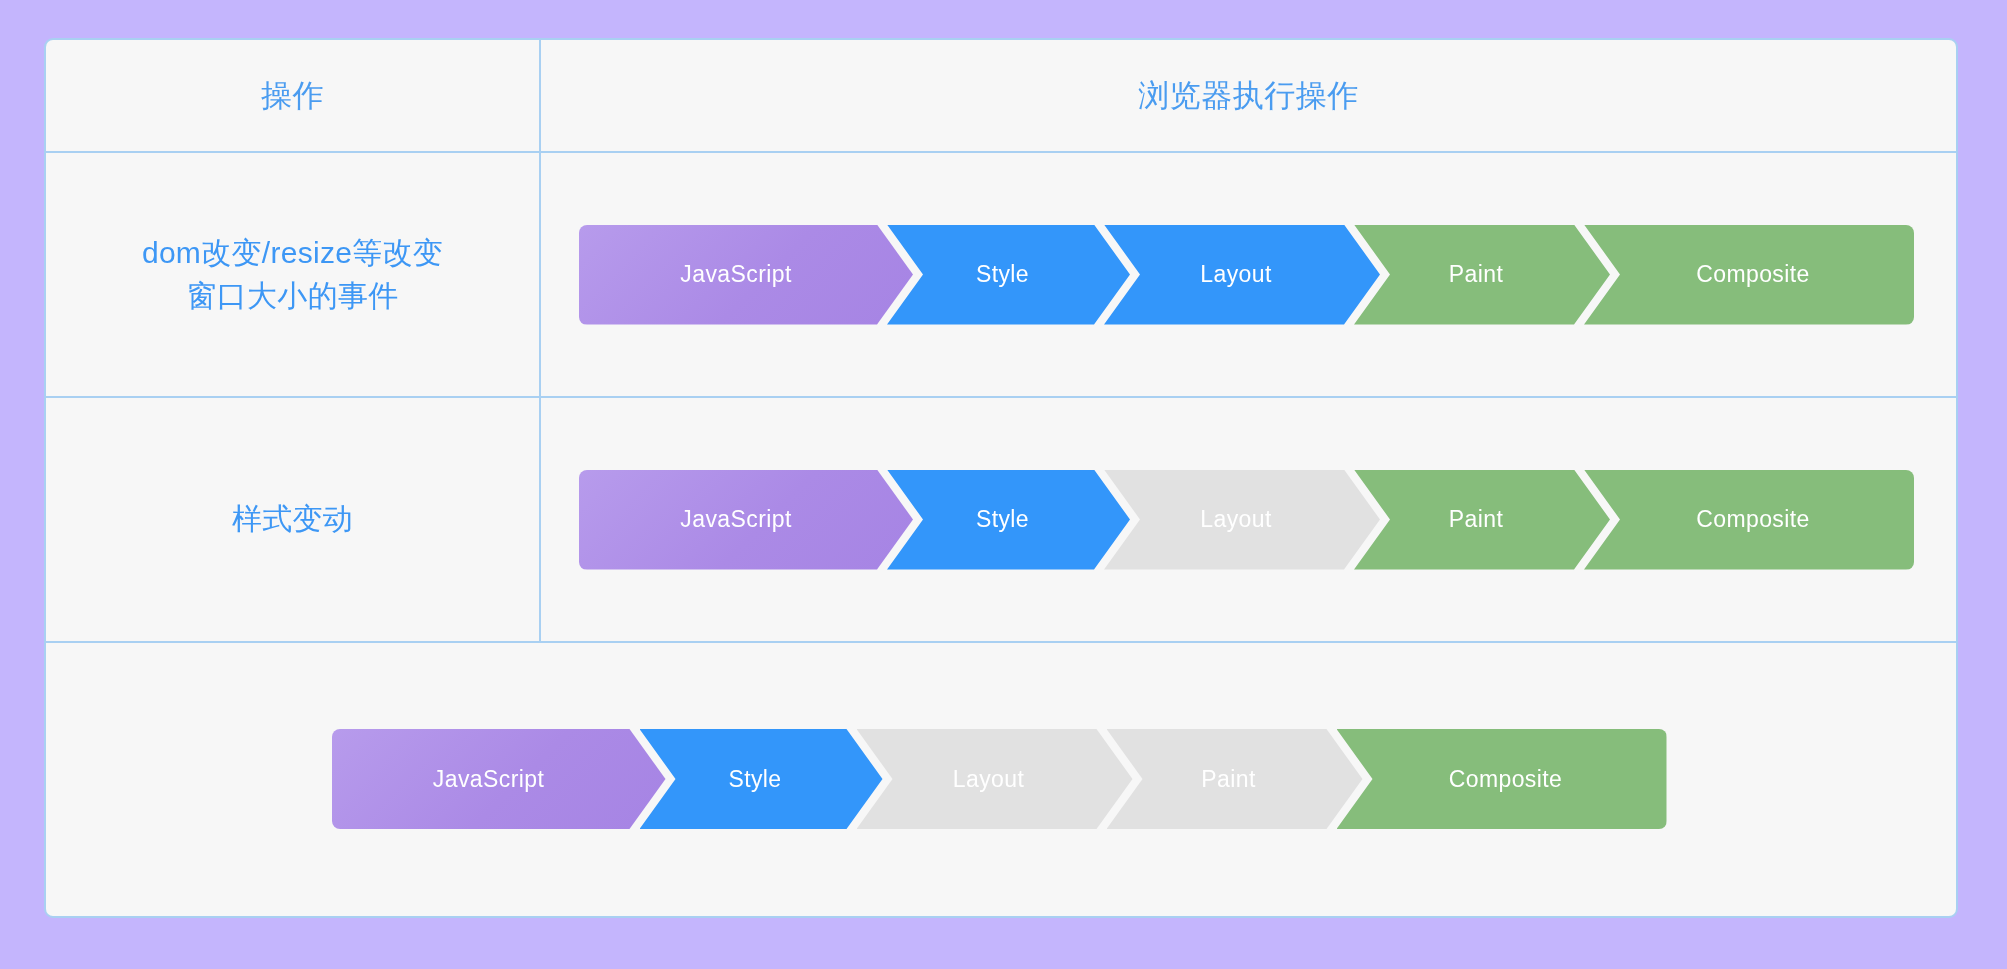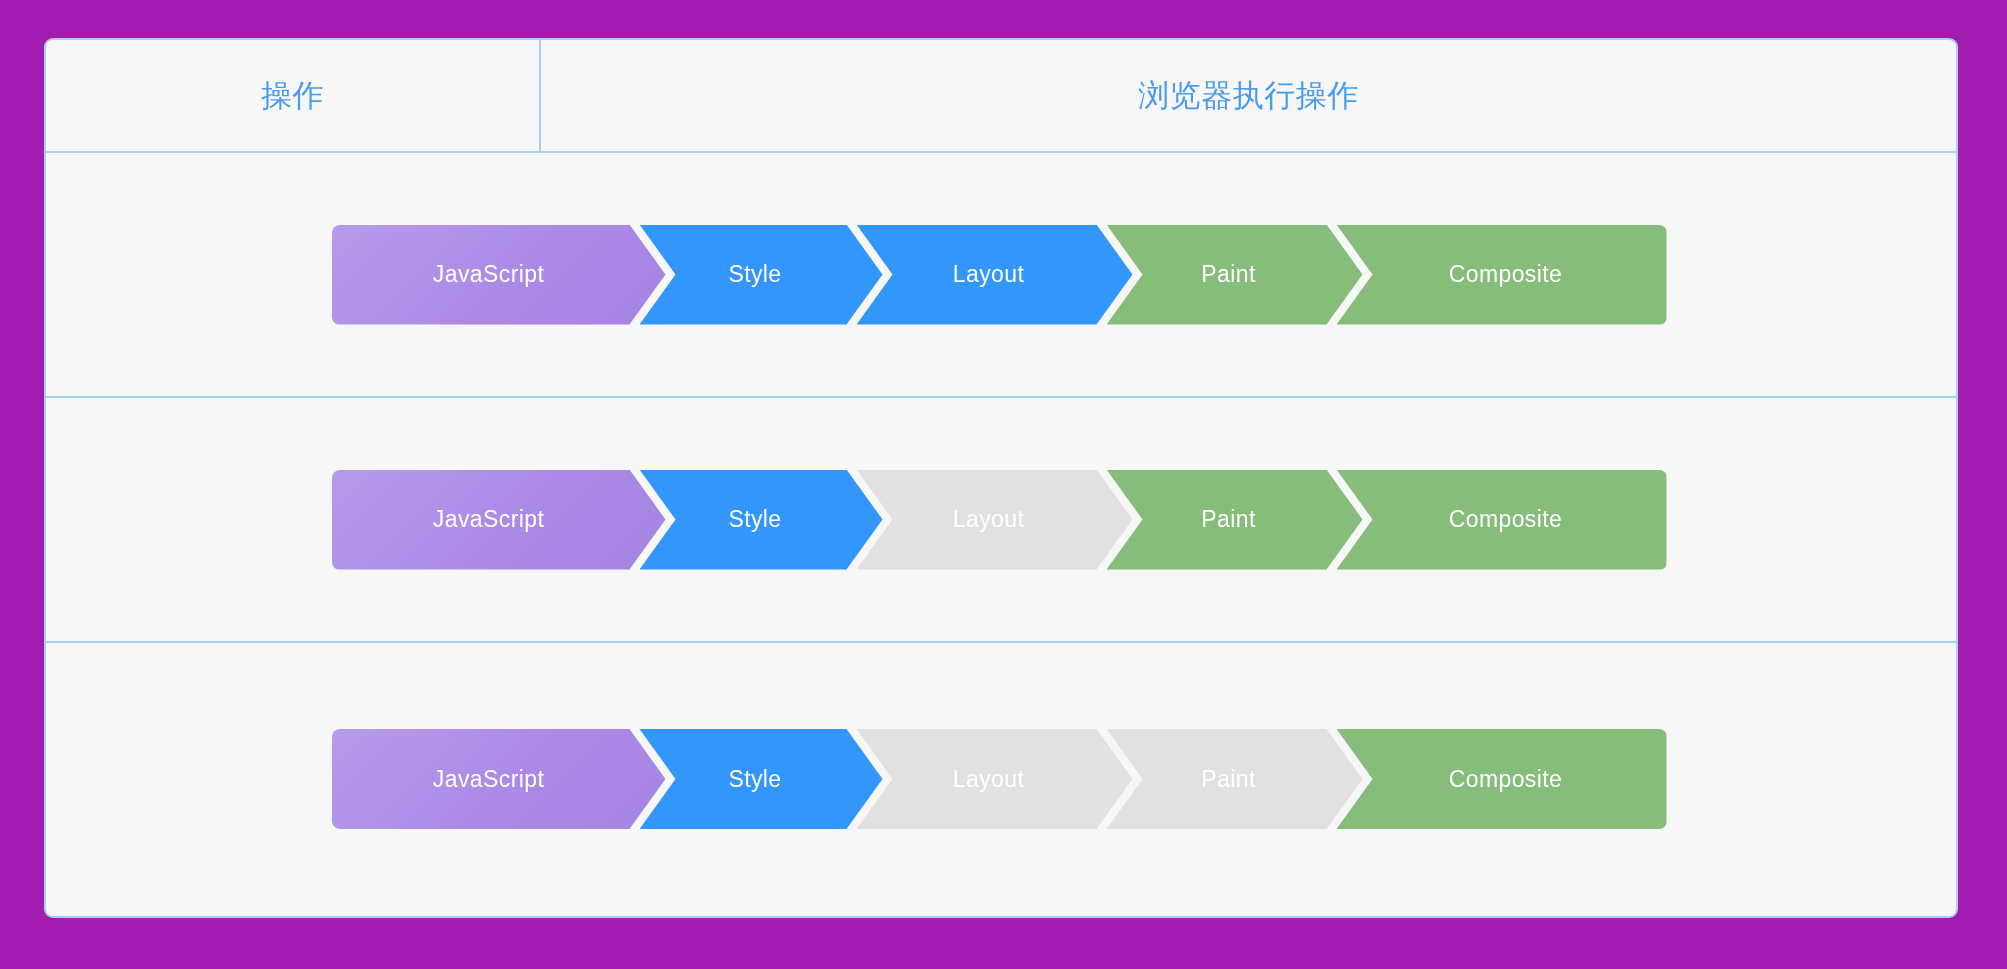--- a/index.html
+++ b/index.html
@@ -11,21 +11,21 @@
     height: 969px;
     background: #f7f7f7;
     font-family: "Liberation Sans", "DejaVu Sans", sans-serif;
     overflow: hidden;
   }
 
   .page {
     position: relative;
     width: 2007px;
     height: 969px;
-    background: #a21caf;
+    background: #c4b5fd;
   }
 
   
   .pipeline-table {
     position: absolute;
     left: 44px;
     top: 38px;
     width: 1914px;
     height: 880px;
     box-sizing: border-box;
@@ -168,20 +168,24 @@
     <div class="t-row row-head">
       <div class="cell-label">
         <div class="head-text">操作</div>
       </div>
       <div class="cell-flow">
         <div class="head-text">浏览器执行操作</div>
       </div>
     </div>
 
     <div class="t-row row-body">
+      <div class="cell-label">
+        <div class="label-text">dom改变/resize等改变
+窗口大小的事件</div>
+      </div>
       <div class="cell-flow">
         <div class="flow">
           <div class="seg first w-js c-purple">
             <span class="seg-label">JavaScript</span>
           </div>
           <div class="seg mid w-style c-blue">
             <span class="seg-label">Style</span>
           </div>
           <div class="seg mid w-lay c-blue">
             <span class="seg-label">Layout</span>
@@ -190,20 +194,23 @@
             <span class="seg-label">Paint</span>
           </div>
           <div class="seg last w-comp c-green">
             <span class="seg-label">Composite</span>
           </div>
         </div>
       </div>
     </div>
 
     <div class="t-row row-body">
+      <div class="cell-label">
+        <div class="label-text">样式变动</div>
+      </div>
       <div class="cell-flow">
         <div class="flow">
           <div class="seg first w-js c-purple">
             <span class="seg-label">JavaScript</span>
           </div>
           <div class="seg mid w-style c-blue">
             <span class="seg-label">Style</span>
           </div>
           <div class="seg mid w-lay c-grey">
             <span class="seg-label">Layout</span>

